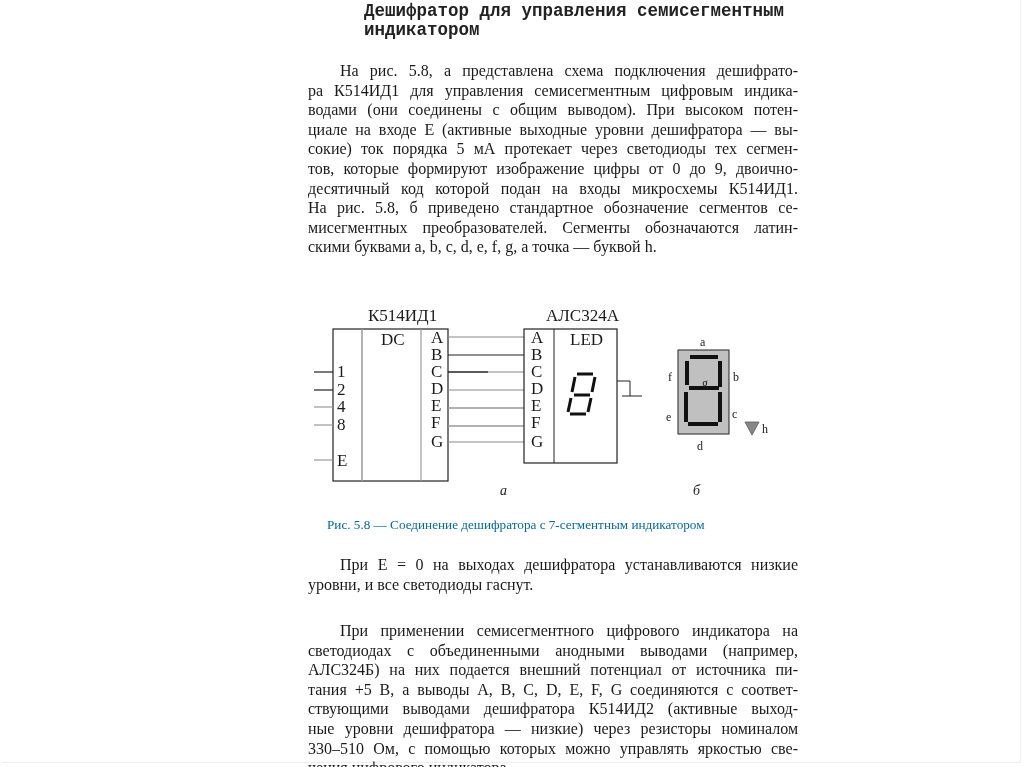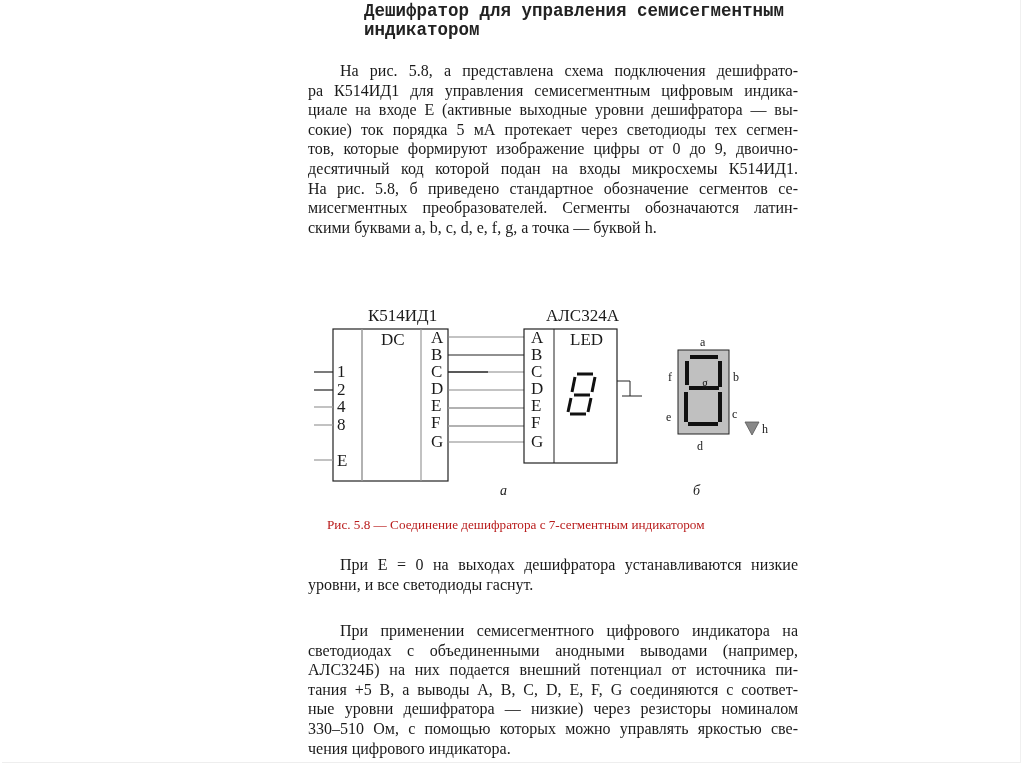--- a/index.html
+++ b/index.html
@@ -2,38 +2,39 @@
 <html><head>
 <meta charset="utf-8">
 <style>
   html, body { margin:0; padding:0; background:#ffffff; }
   body { width:1024px; height:767px; position:relative; overflow:hidden; font-family:"Liberation Serif", serif; color:#1a1a1a; }
   .page-frame { position:absolute; left:2px; top:0; width:1018px; height:762px; border-right:1px solid #f0f0f0; border-bottom:1px solid #eeeeee; }
   .title { position:absolute; left:364px; top:2px; width:460px; font-family:Liberation Mono, monospace; font-weight:bold; font-size:17.5px; line-height:19px; color:#222; }
   .para { position:absolute; left:308px; width:490px; font-size:16px; line-height:19.6px; text-align:justify; }
   .para .line { display:block; white-space:nowrap; text-align:justify; text-align-last:justify; height:19.6px; }
   .para .line.last { text-align-last:left; }
-  .caption { position:absolute; left:327px; top:517px; font-size:13.2px; white-space:nowrap; color:#b91c1c; }
+  .caption { position:absolute; left:327px; top:517px; font-size:13.2px; white-space:nowrap; color:#0369a1; }
   .diagram { position:absolute; left:300px; top:295px; }
   .fig-label { position:absolute; font-style:italic; font-size:14px; }
   .lbl { position:absolute; font-size:17px; line-height:14px; }
 </style>
 </head>
 <body>
 
 <div class="page-frame"></div>
 
 <div class="title">
   <div>Дешифратор для управления семисегментным</div>
   <div>индикатором</div>
 </div>
 
 <div class="para" style="top:61px;">
   <span class="line" style="padding-left:32px;">На рис. 5.8, а представлена схема подключения дешифрато-</span>
   <span class="line">ра  К514ИД1 для управления семисегментным цифровым индика-</span>
+  <span class="line">водами (они соединены с общим выводом). При высоком потен-</span>
   <span class="line">циале на входе E  (активные выходные уровни дешифратора — вы-</span>
   <span class="line">сокие) ток порядка 5 мА протекает через светодиоды тех сегмен-</span>
   <span class="line">тов, которые формируют изображение цифры от 0 до 9, двоично-</span>
   <span class="line">десятичный код которой подан на входы микросхемы К514ИД1.</span>
   <span class="line">На рис. 5.8, б приведено стандартное обозначение сегментов се-</span>
   <span class="line">мисегментных преобразователей. Сегменты обозначаются латин-</span>
   <span class="line last">скими буквами a, b, c, d, e, f, g, а точка — буквой h.</span>
 </div>
 
 <div class="diagram">
@@ -135,16 +136,17 @@
 <div class="para" style="top:555px;">
   <span class="line" style="padding-left:32px;">При E = 0 на выходах дешифратора устанавливаются низкие</span>
   <span class="line last">уровни, и все светодиоды гаснут.</span>
 </div>
 
 <div class="para" style="top:621px;">
   <span class="line" style="padding-left:32px;">При применении семисегментного цифрового индикатора на</span>
   <span class="line">светодиодах с объединенными анодными выводами (например,</span>
   <span class="line">АЛС324Б) на них подается  внешний потенциал от источника пи-</span>
   <span class="line">тания +5 В, а выводы A, B, C, D, E, F, G соединяются с соответ-</span>
+  <span class="line">ствующими выводами дешифратора К514ИД2 (активные выход-</span>
   <span class="line">ные уровни дешифратора — низкие) через резисторы номиналом</span>
   <span class="line">330–510 Ом, с помощью которых можно управлять яркостью све-</span>
   <span class="line last">чения цифрового индикатора.</span>
 </div>
 
 </body></html>

